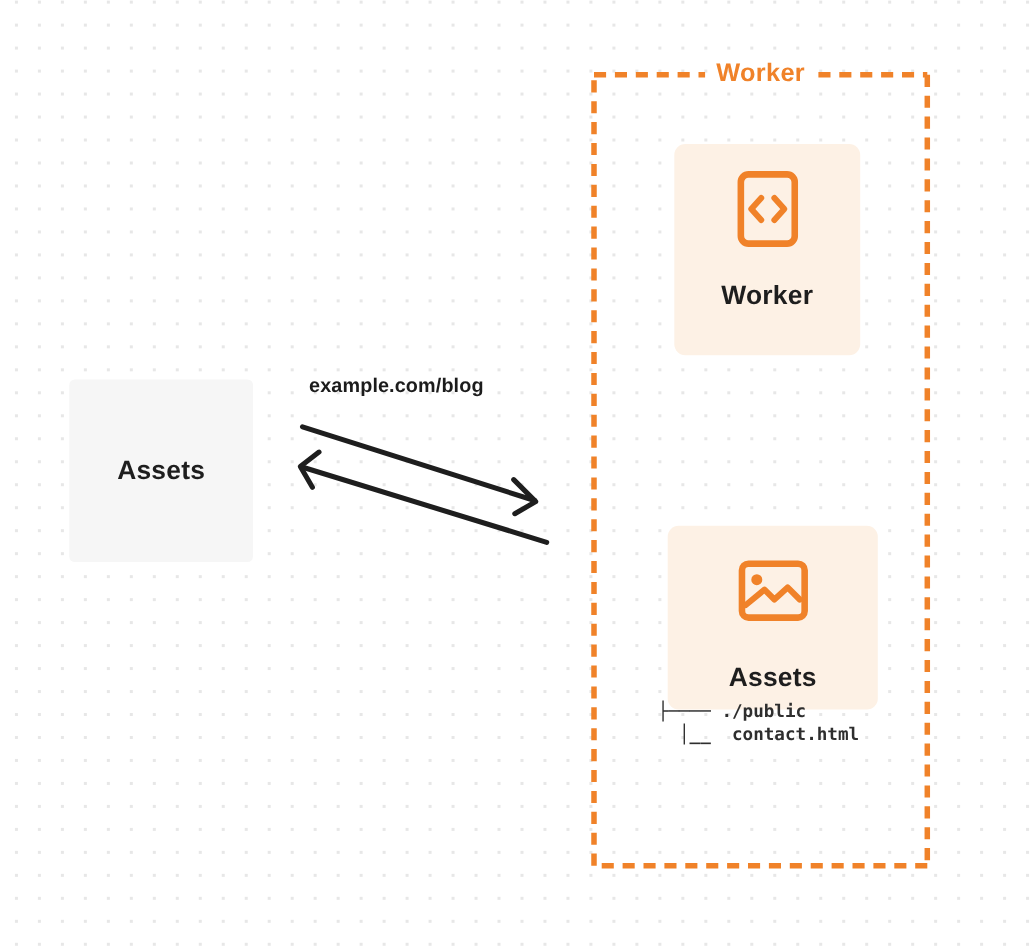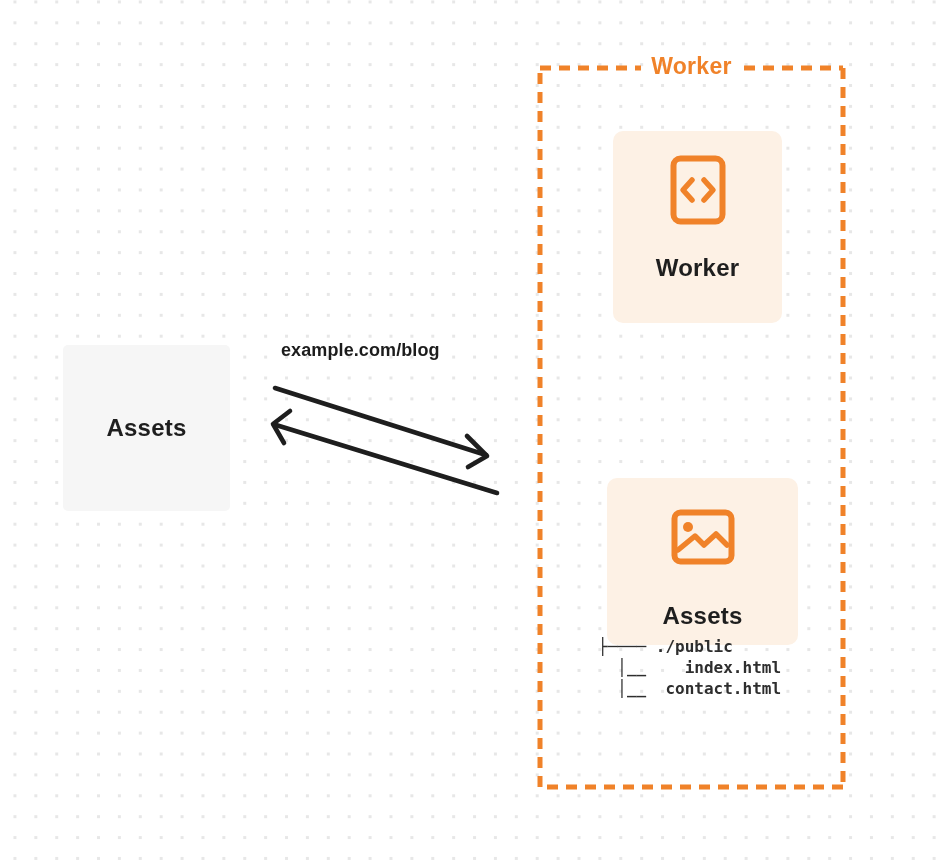--- a/index.html
+++ b/index.html
@@ -99,15 +99,14 @@
       <rect x="3.5" y="3.5" width="57" height="49" rx="6" stroke-width="6"></rect>
       <circle cx="17" cy="18" r="5" fill="#f08229" stroke="none"></circle>
       <polyline points="7,41 24,27 33,36 45,25 56,36" stroke-width="5.5"></polyline>
     </svg>
   </span>
   <span class="node-label">Assets</span>
 </div>
 
 <div class="abs file-tree">
   <div>├──── ./public</div>
-  <div>  │__    index.html</div>
   <div>  │__  contact.html</div>
 </div>
 
 </body></html>

